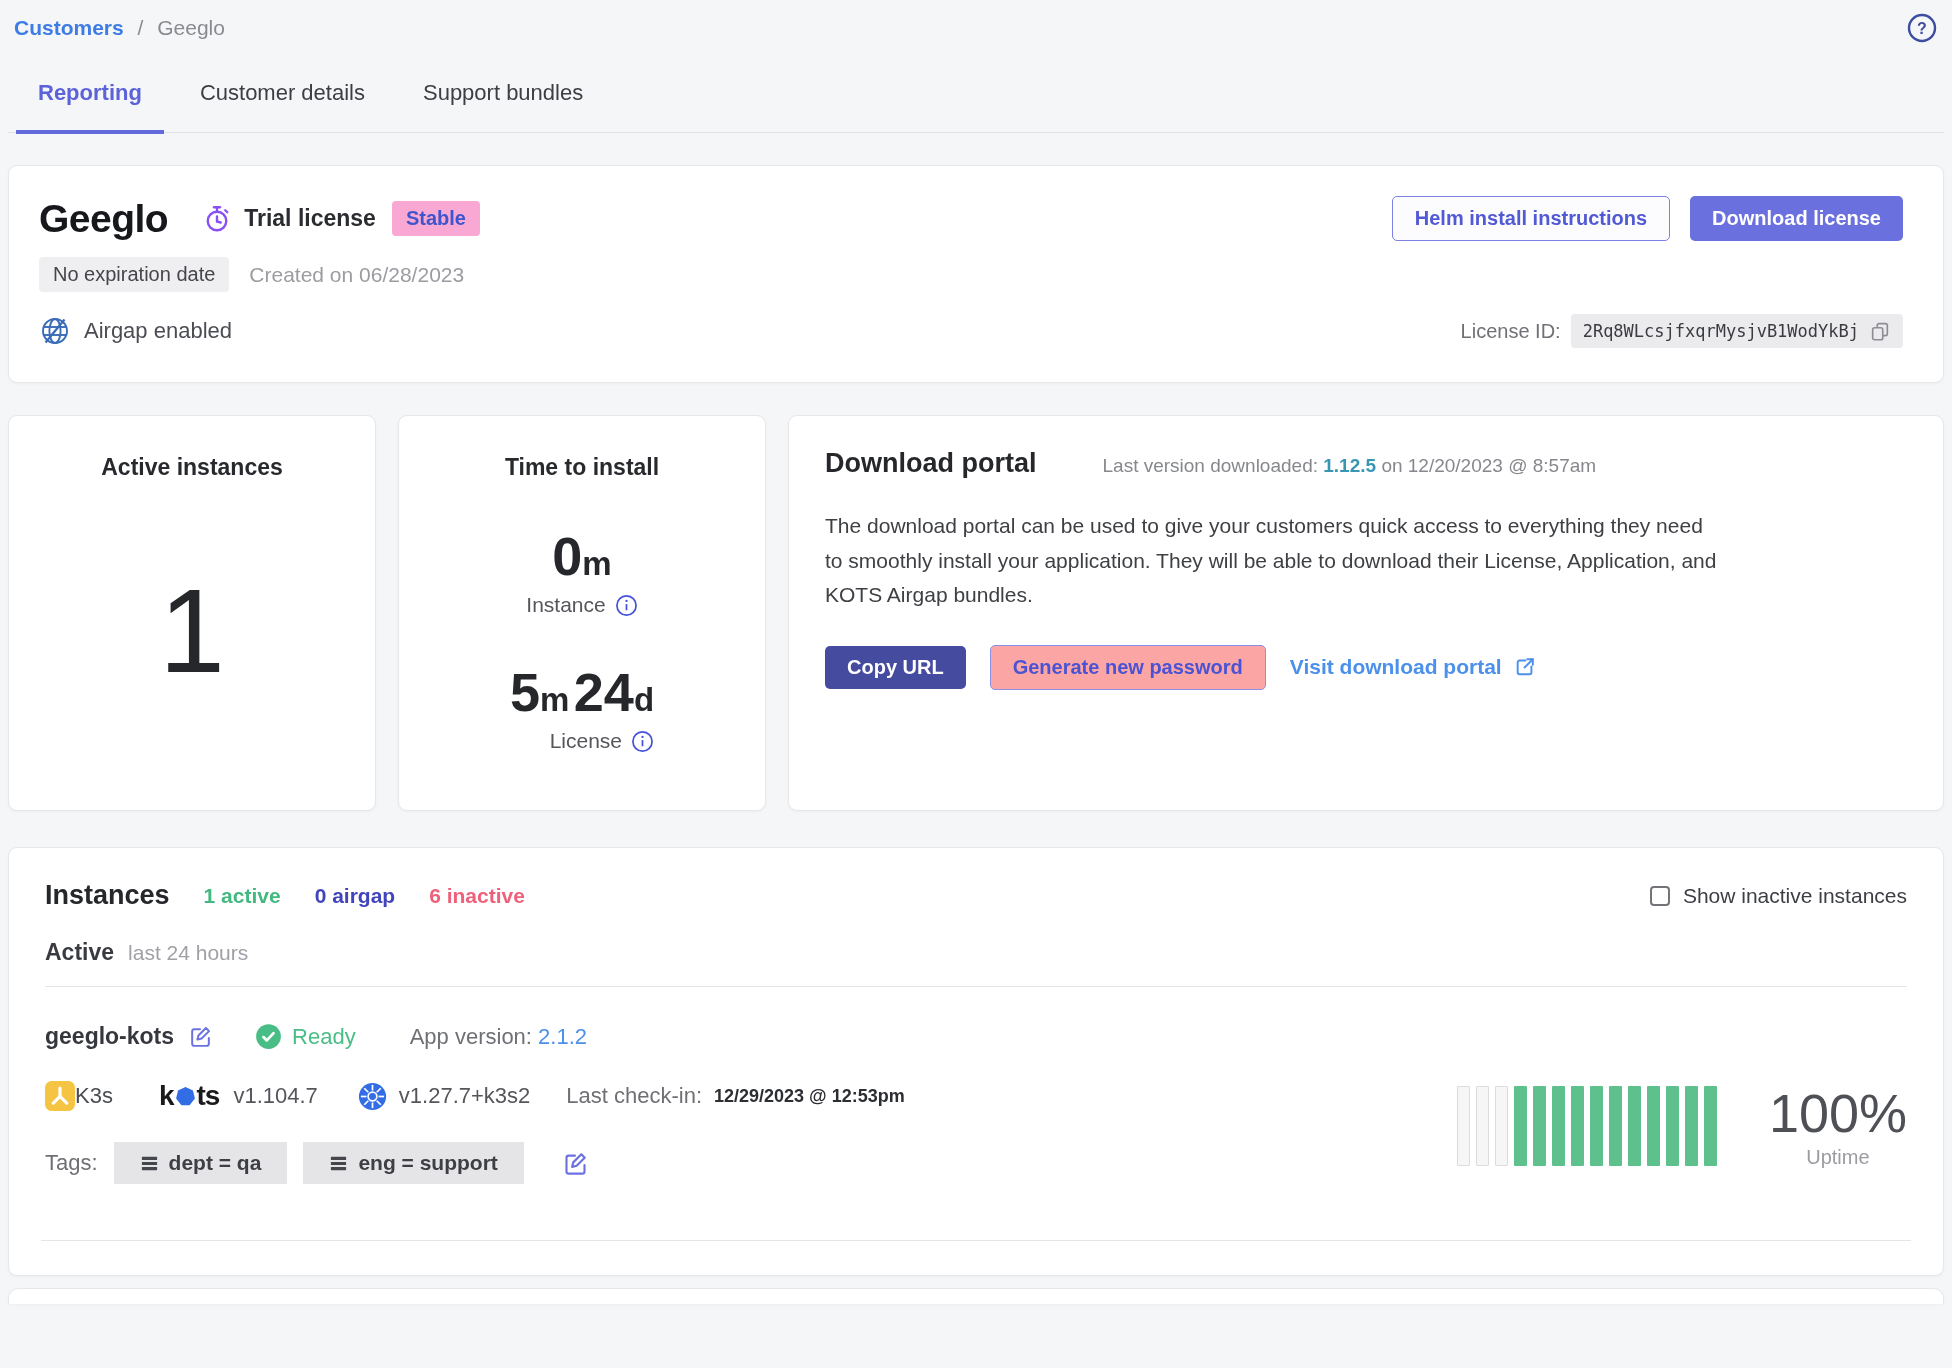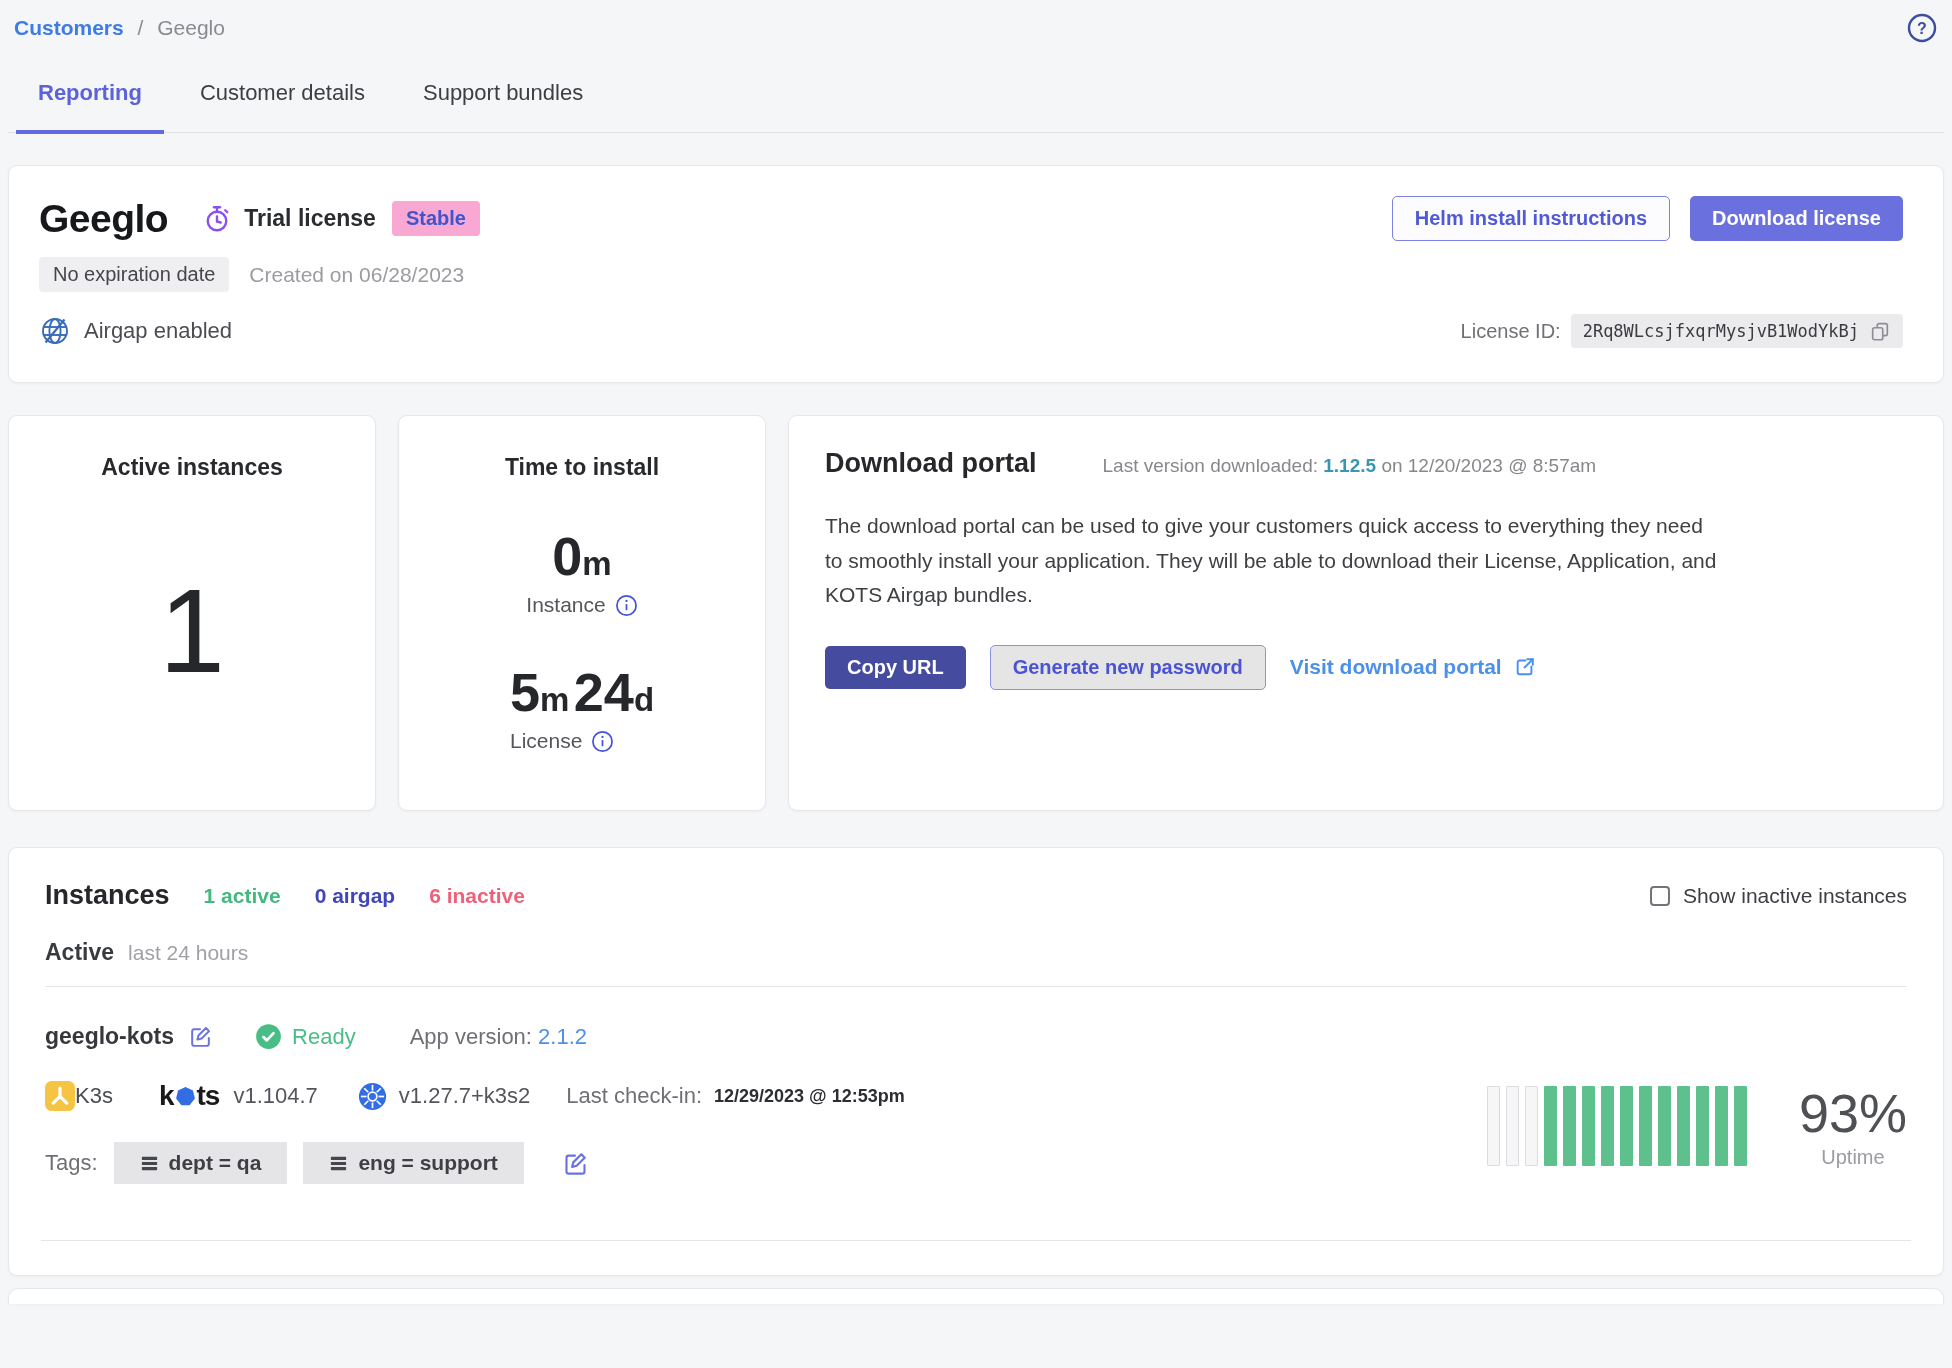--- a/index.html
+++ b/index.html
@@ -44,32 +44,32 @@
   .copy-icon { cursor:pointer; }
 
   
   .cards-row { display:flex; gap:22px; margin-top:32px; height:396px; }
   .stat-card { width:368px; flex:none; display:flex; flex-direction:column; align-items:center; padding-top:38px; }
   .stat-title { font-size:23px; font-weight:bold; color:#28292d; }
   .big-count { flex:1; display:flex; align-items:center; justify-content:center; font-size:118px; color:#26272b; padding-bottom:30px; }
   .tti-group { text-align:center; margin-top:44px; }
   .tti-value { font-size:54px; font-weight:bold; color:#26272b; }
   .tti-unit { font-size:33px; font-weight:bold; color:#26272b; }
-  .tti-label { display:flex; align-items:center; justify-content:flex-start; gap:9px; font-size:21px; color:#55565b; margin-top:6px; }
+  .tti-label { display:flex; align-items:center; justify-content:flex-end; gap:9px; font-size:21px; color:#55565b; margin-top:6px; }
 
   
   .dp-card { flex:1; padding:32px 36px; }
   .dp-header { display:flex; align-items:baseline; gap:66px; }
   .dp-title { font-size:27px; font-weight:bold; color:#26272b; }
   .dp-version { font-size:19px; color:#87888d; }
   .dp-version a { color:#3796b2; font-weight:bold; text-decoration:none; cursor:pointer; }
   .dp-desc { font-size:21px; color:#3e4044; line-height:1.65; margin-top:30px; max-width:900px; }
   .dp-actions { display:flex; align-items:center; gap:24px; margin-top:32px; }
   .btn-dark { background:#454b9f; color:#fff; }
-  .btn-lav { background:#e5e5e5; border:1px solid #8a90e5; color:#4a53d4; }
+  .btn-lav { background:#fca5a5; border:1px solid #8a90e5; color:#4a53d4; }
   .link-blue { display:flex; align-items:center; gap:12px; color:#4b90ea; font-size:21px; font-weight:bold; cursor:pointer; }
 
   
   .instances-card { margin-top:36px; padding:32px 36px 0 36px; }
   .inst-header { display:flex; align-items:center; gap:34px; }
   .inst-title { font-size:27px; font-weight:bold; color:#26272b; }
   .count { font-size:21px; font-weight:bold; cursor:pointer; }
   .count.active { color:#43b97f; }
   .count.airgap { color:#4145bb; }
   .count.inactive { color:#ef617b; }
@@ -385,21 +385,21 @@
             <div class="bar filled"></div>
             <div class="bar filled"></div>
             <div class="bar filled"></div>
             <div class="bar filled"></div>
             <div class="bar filled"></div>
             <div class="bar filled"></div>
             <div class="bar filled"></div>
             <div class="bar filled"></div>
           </div>
         <div class="uptime">
-          <div class="uptime-pct">93%</div>
+          <div class="uptime-pct">100%</div>
           <div class="uptime-label">Uptime</div>
         </div>
       </div>
     </div>
 
     <div class="inst-footer-gap"></div>
     <hr class="divider" style="margin:0 -4px;">
     <div style="height:34px;"></div>
   </div>
 

